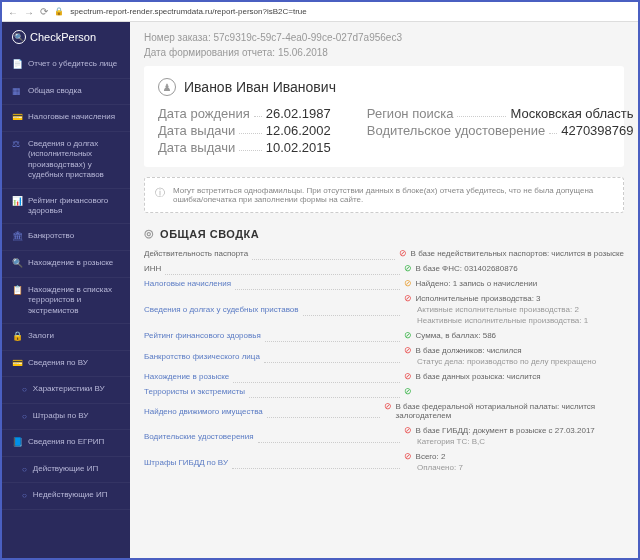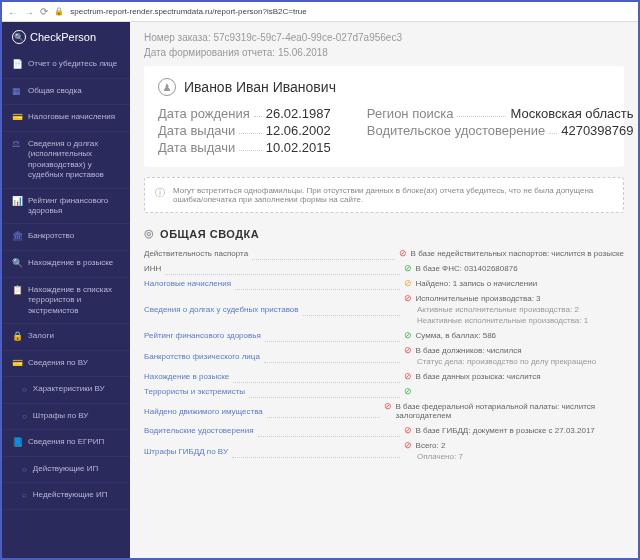--- a/index.html
+++ b/index.html
@@ -274,20 +274,21 @@
               </div>
             </div>
             <div class="srow">
               <span class="slbl">Водительские удостоверения</span>
               <span class="sdots"></span>
               <div class="sval">
                 <div class="sline">
                   <span class="stat red">⊘</span>
                   <span class="stxt">В базе ГИБДД: документ в розыске с 27.03.2017</span>
                 </div>
+                <div class="sub">Категория ТС: B,C</div>
               </div>
             </div>
             <div class="srow">
               <span class="slbl">Штрафы ГИБДД по ВУ</span>
               <span class="sdots"></span>
               <div class="sval">
                 <div class="sline">
                   <span class="stat red">⊘</span>
                   <span class="stxt">Всего: 2</span>
                 </div>

